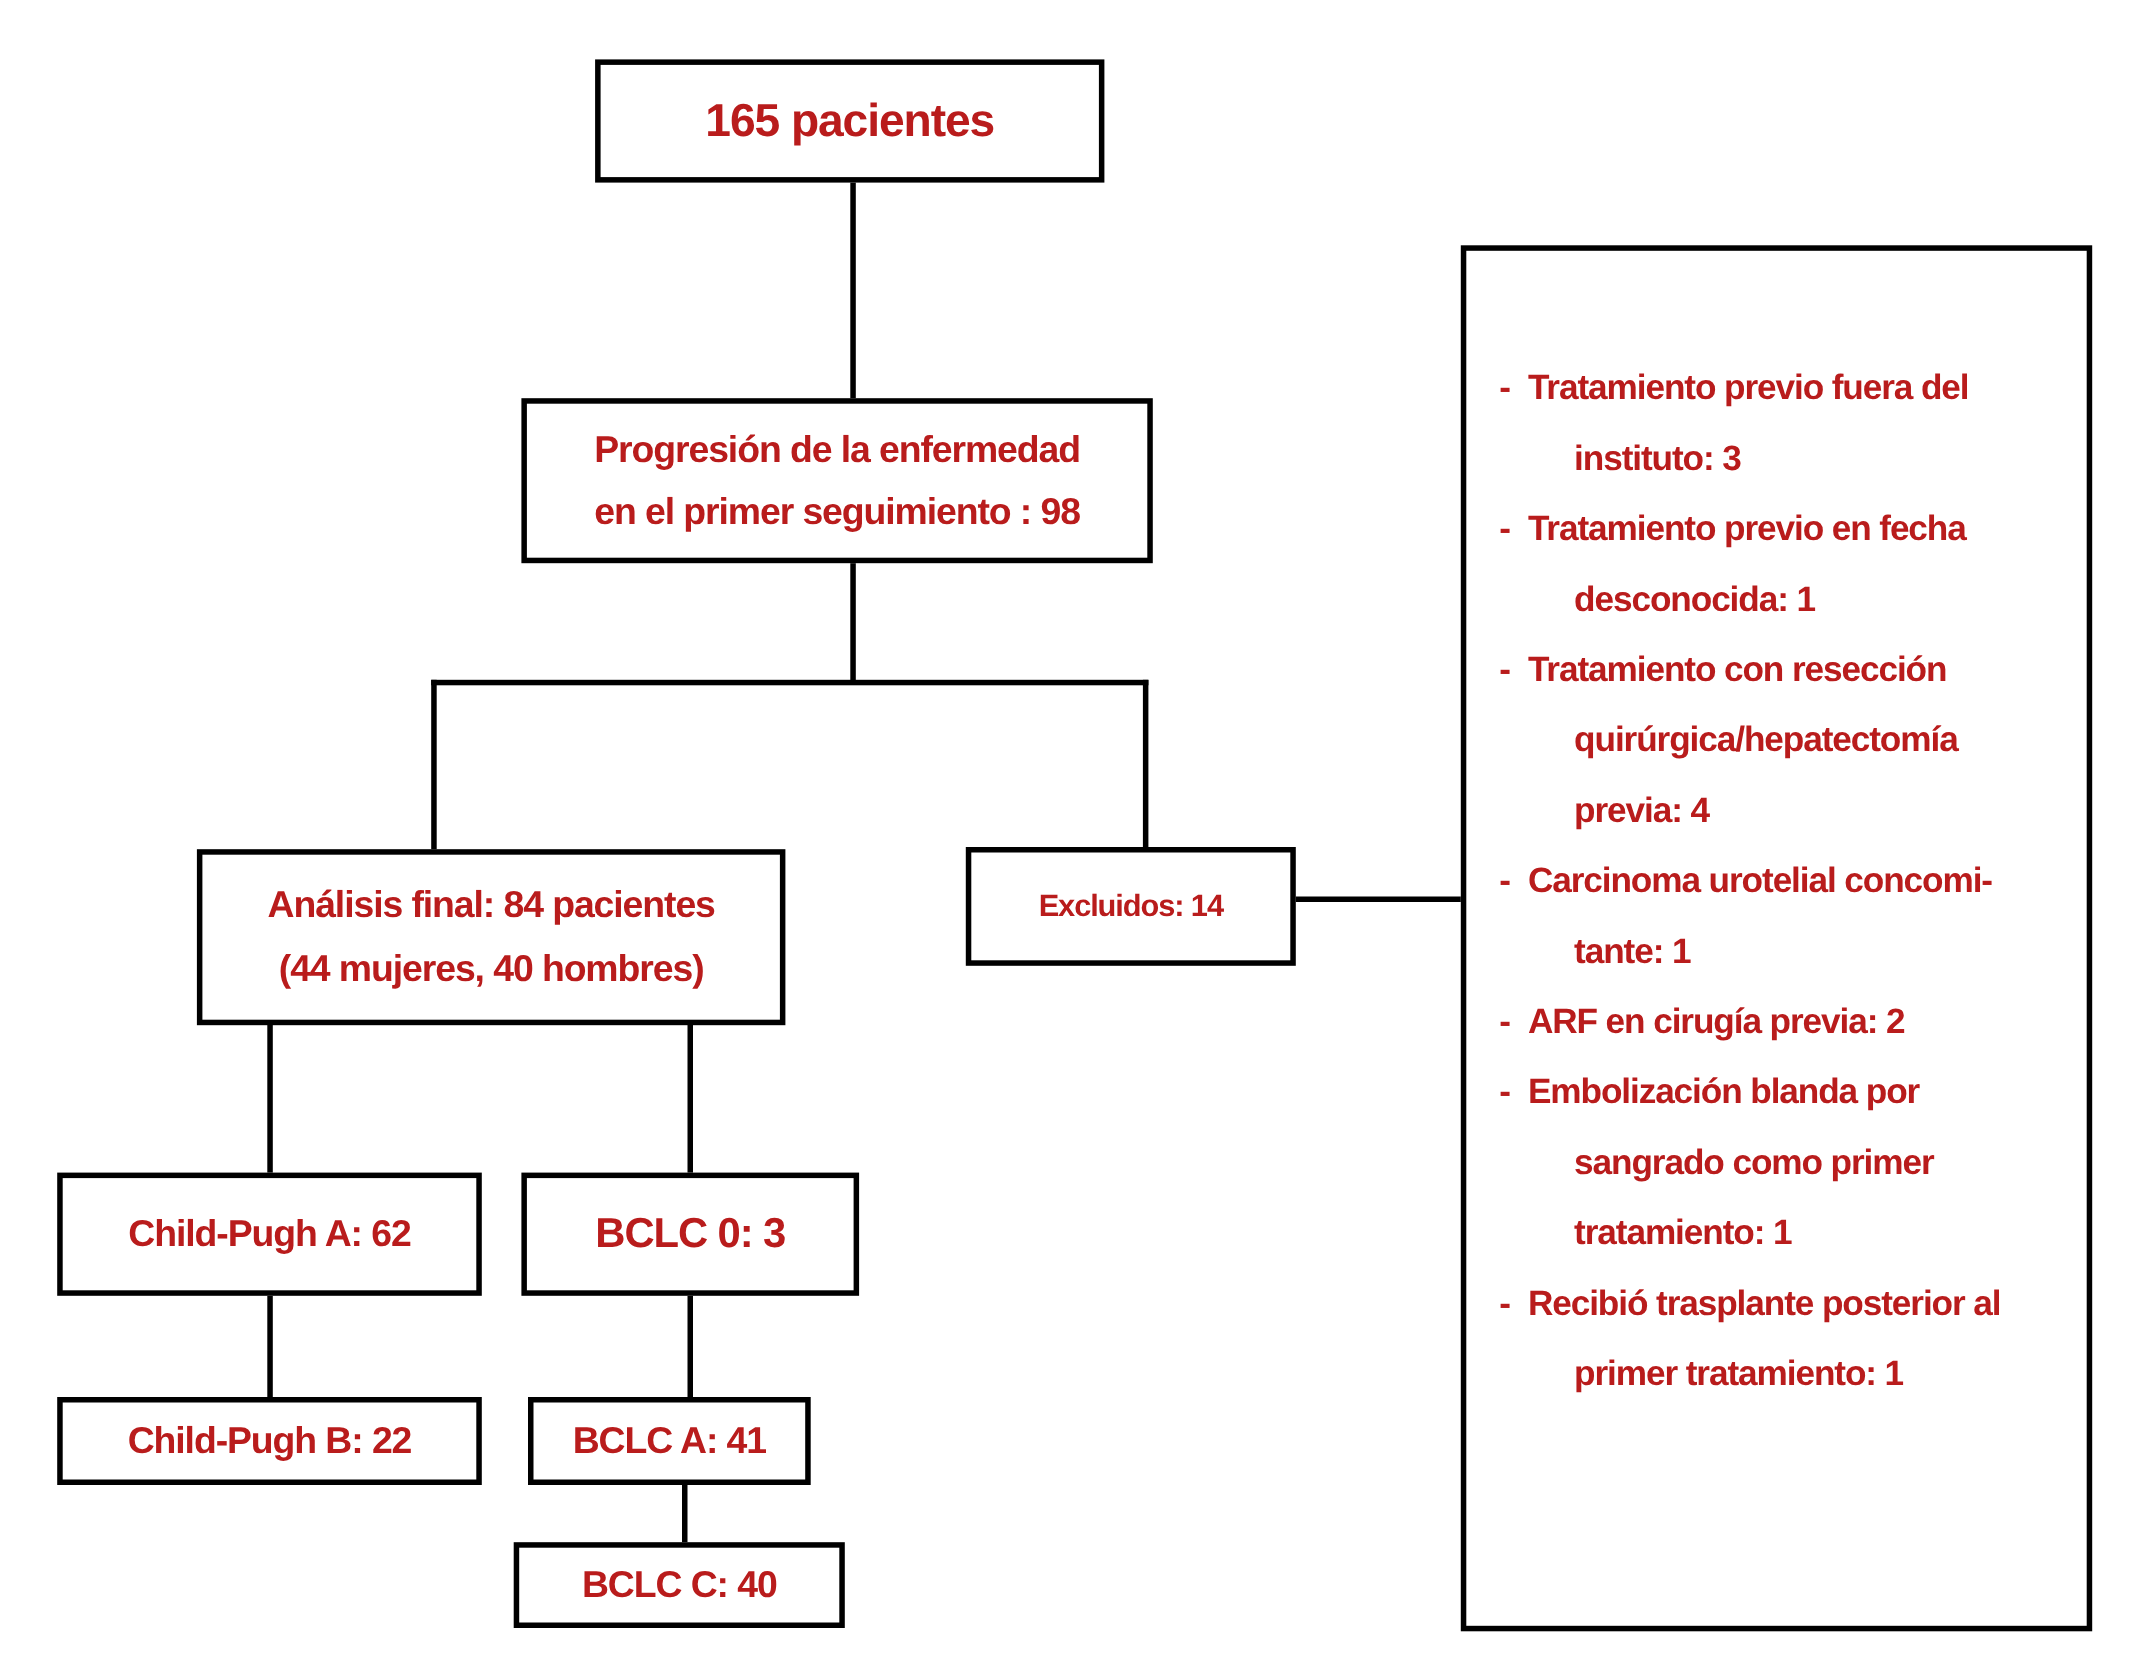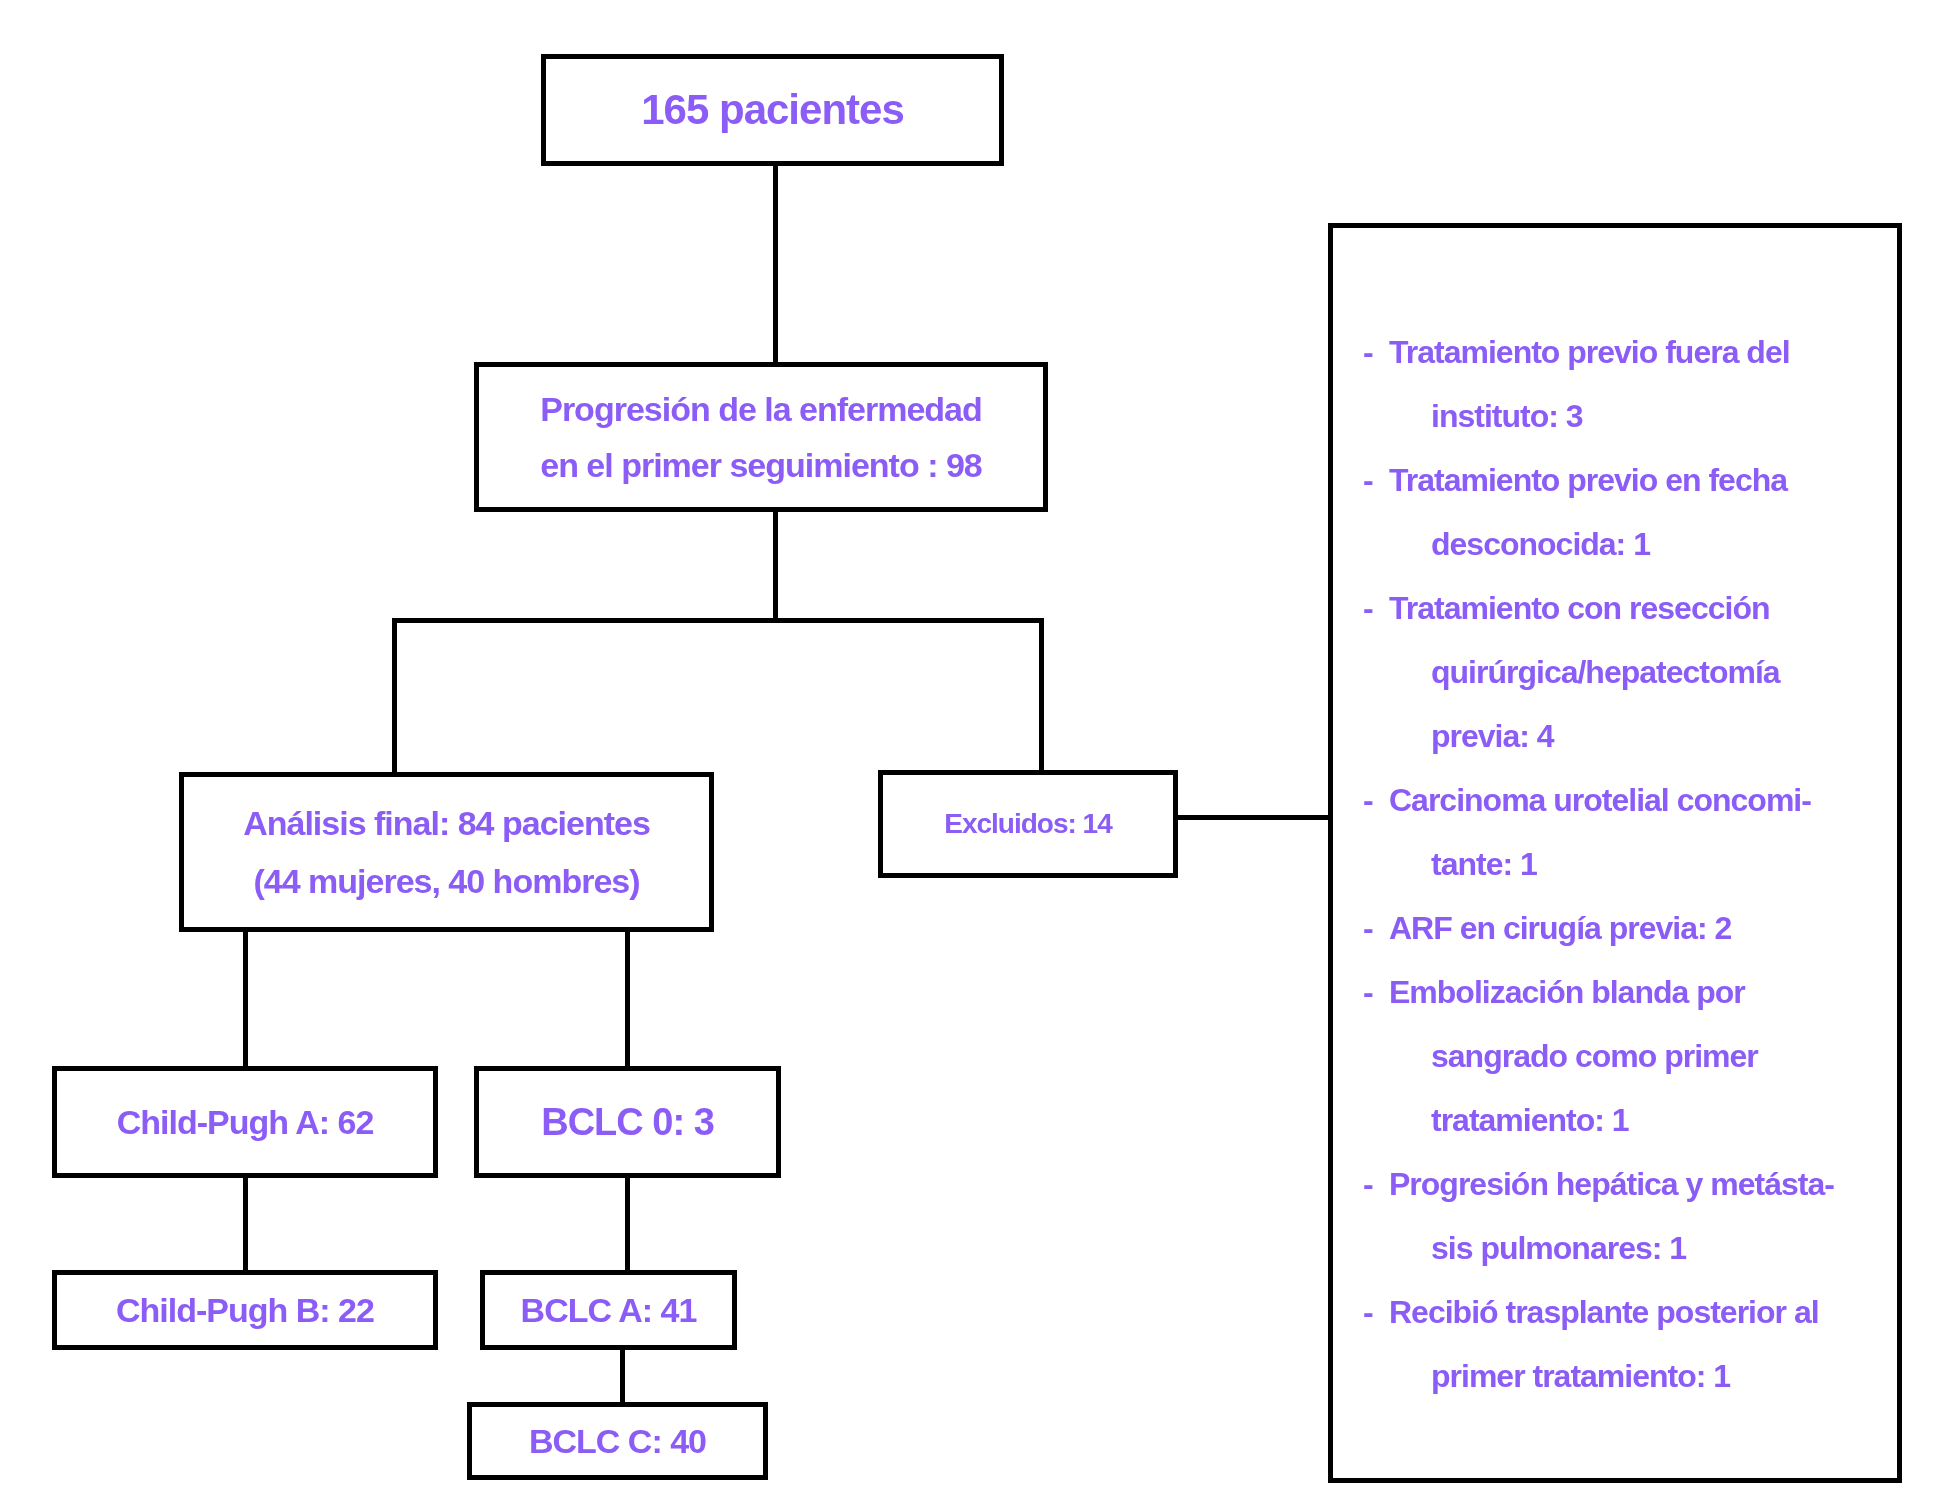--- a/index.html
+++ b/index.html
@@ -6,21 +6,21 @@
     margin: 0;
     padding: 0;
     background: #ffffff;
   }
   #canvas {
     position: relative;
     width: 1937px;
     height: 1512px;
     background: #ffffff;
     font-family: "Liberation Sans", "DejaVu Sans", sans-serif;
-    color: #8b5cf6;
+    color: #b91c1c;
     overflow: hidden;
   }
   .box {
     position: absolute;
     box-sizing: border-box;
     border: 5px solid #000;
     background: #fff;
     display: flex;
     flex-direction: column;
     align-items: center;
@@ -158,23 +158,19 @@
         </div>
         <div class="excl-item">
           <div class="excl-line first"><span class="dash">-</span><span>ARF en cirugía previa: 2</span></div>
         </div>
         <div class="excl-item">
           <div class="excl-line first"><span class="dash">-</span><span>Embolización blanda por</span></div>
           <div class="excl-line cont">sangrado como primer</div>
           <div class="excl-line cont">tratamiento: 1</div>
         </div>
         <div class="excl-item">
-          <div class="excl-line first"><span class="dash">-</span><span>Progresión hepática y metásta-</span></div>
-          <div class="excl-line cont">sis pulmonares: 1</div>
-        </div>
-        <div class="excl-item">
           <div class="excl-line first"><span class="dash">-</span><span>Recibió trasplante posterior al</span></div>
           <div class="excl-line cont">primer tratamiento: 1</div>
         </div>
       </div>
   </div>
 
 </div>
 
 </body></html>

